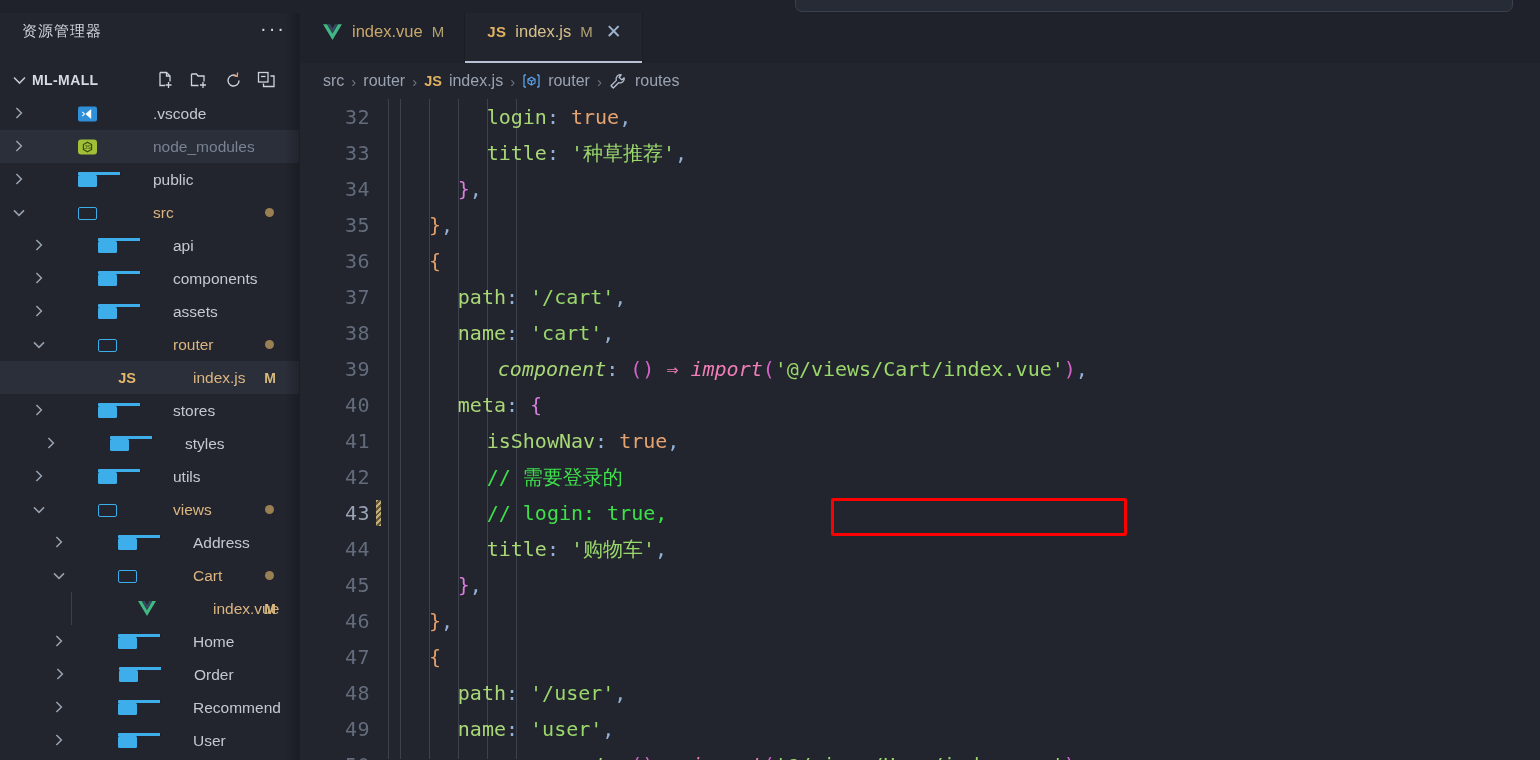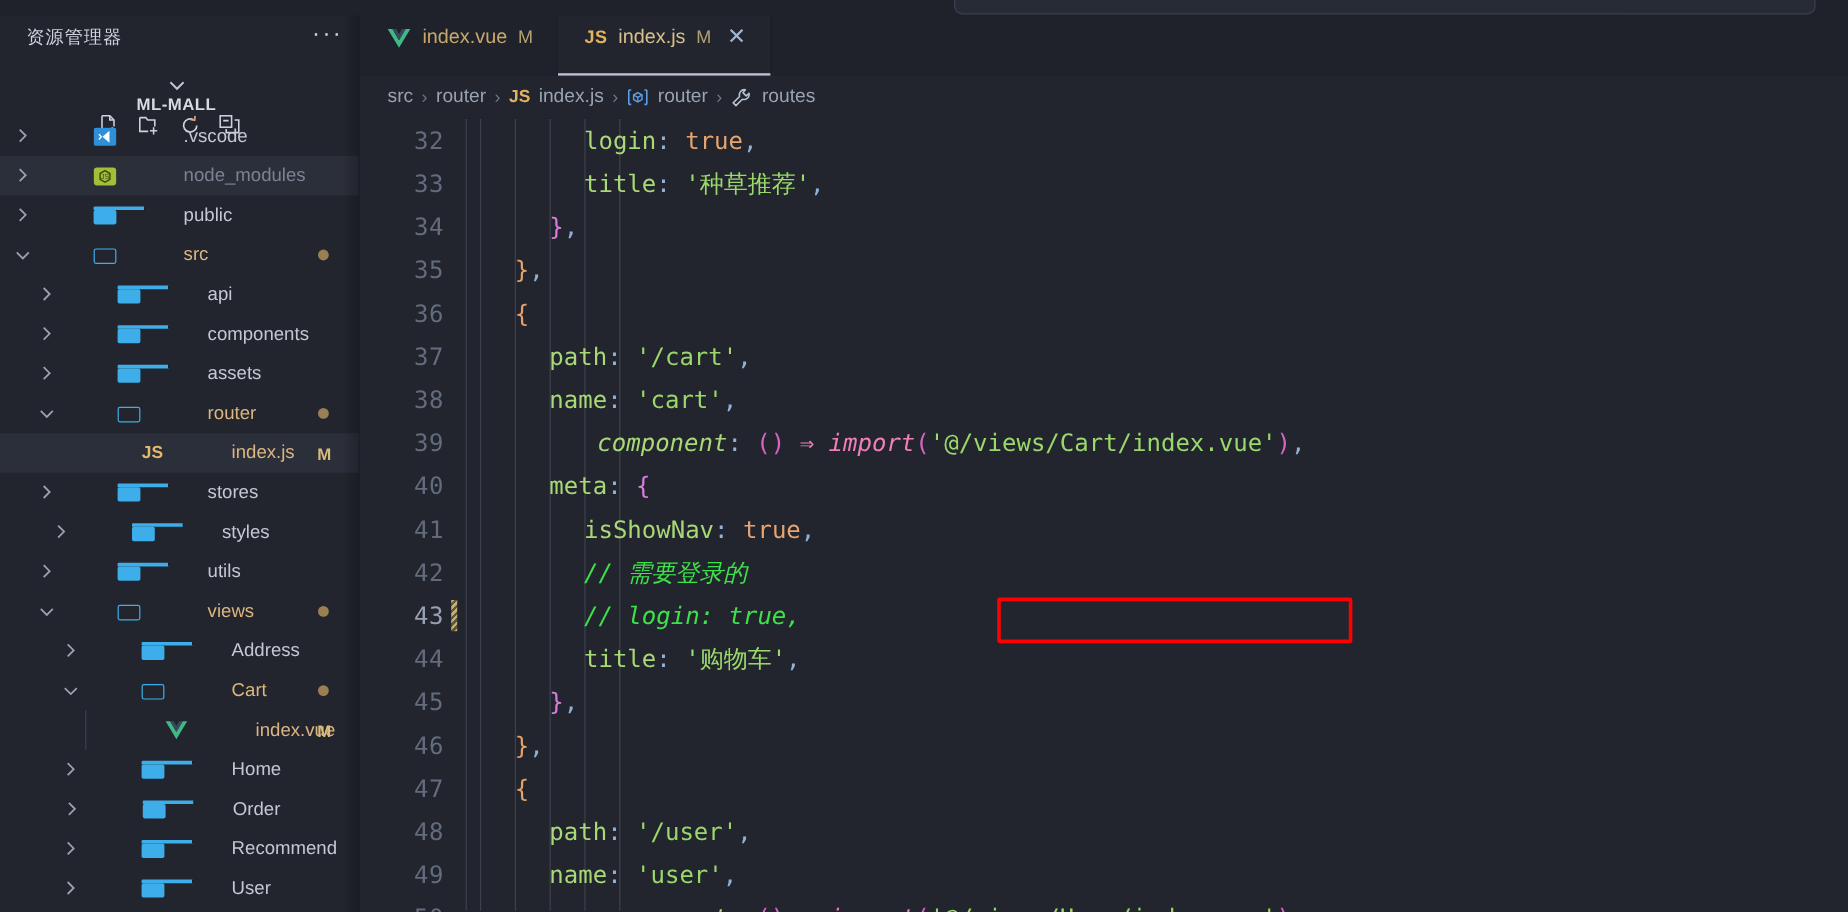--- a/index.html
+++ b/index.html
@@ -78,21 +78,20 @@
 
   .sb-root {
     height: 34px;
     display: flex;
     align-items: center;
     padding: 0 12px 0 6px;
     font-size: 14px;
     font-weight: bold;
     color: #d6dae3;
     letter-spacing: .4px;
-    flex-direction: column;
   }
   .sb-root .chev { width: 26px; text-align: center; color: #c0c6d2; }
   .sb-root .rootname { flex: 1; }
   .sb-root .acts { display: flex; gap: 14px; align-items: center; padding-right: 12px; }
   .sb-root .acts svg { display: block; }
 
   .tree { position: relative; }
 
   .row {
     height: 33px;
@@ -285,21 +284,21 @@
     background: #3c414d;
     top: 0;
   }
 
   
   .t-prop   { color: #a9d877; }
   .t-prop-i { color: #a9d877; font-style: italic; padding-left: 40px; }
   .t-punc   { color: #93b0d6; }
   .t-str    { color: #9ad86b; }
   .t-bool   { color: #e7a471; }
-  .t-cmt    { color: #3ee04b; font-style: italic; }
+  .t-cmt    { color: #3ee04b; }
   .t-fn     { color: #f07eb8; font-style: italic; }
   .t-paren-m{ color: #d664c8; }
   .t-arrow  { color: #f07eb8; }
   .t-b1     { color: #e8a06a; }
   .t-b2     { color: #d97ede; }
 
   
   .annot-box {
     position: absolute;
     border: 3px solid #fe0000;

